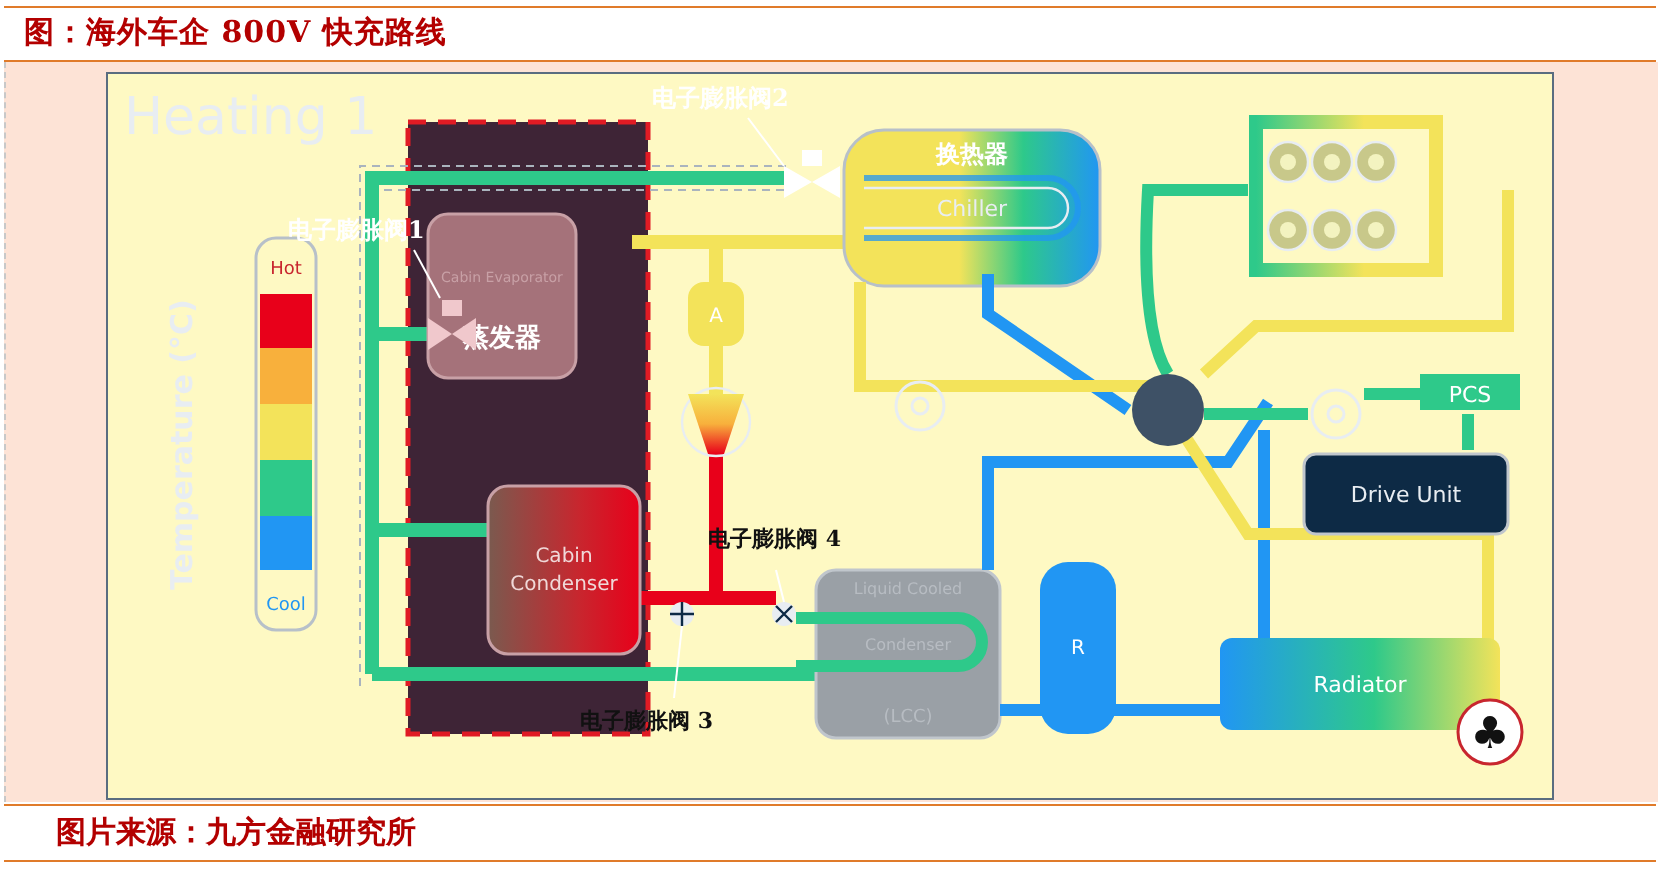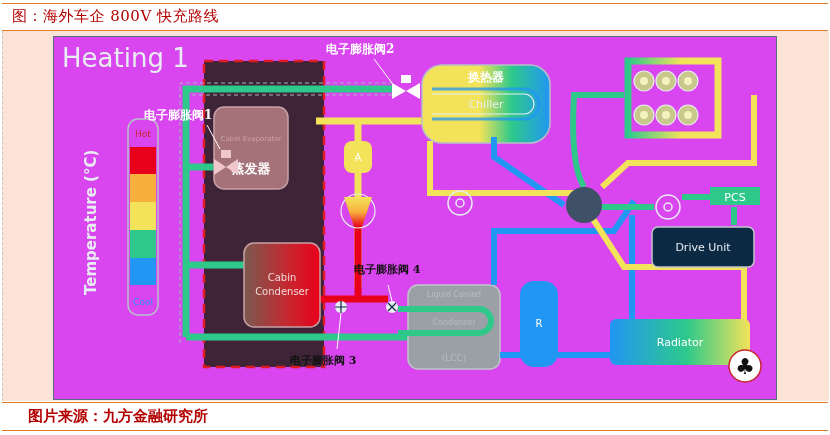--- a/index.html
+++ b/index.html
@@ -1,22 +1,22 @@
 <!DOCTYPE html>
 <html><head>
 <meta charset="utf-8">
 <style>
   html,body{margin:0;padding:0;}
   body{width:830px;height:435px;background:#ffffff;position:relative;overflow:hidden;font-family:"DejaVu Sans","Liberation Sans",sans-serif;}
   .title-bar{position:absolute;left:2px;top:3px;width:826px;height:26px;border-top:1px solid #e07b2a;border-bottom:1px solid #e07b2a;background:#fff;}
-  .title-text{position:absolute;left:10px;top:3px;font-family:"DejaVu Serif","Liberation Serif",serif;font-weight:normal;font-size:15px;color:#b30000;letter-spacing:0.5px;}
+  .title-text{position:absolute;left:10px;top:3px;font-family:"DejaVu Serif","Liberation Serif",serif;font-weight:bold;font-size:15px;color:#b30000;letter-spacing:0.5px;}
   .panel{position:absolute;left:2px;top:31px;width:826px;height:370px;background:#fde3d6;border-left:1px dashed #c8c8c8;}
   .source-bar{position:absolute;left:2px;top:402px;width:826px;height:27px;border-top:1px solid #e07b2a;border-bottom:1px solid #e07b2a;background:#fff;}
   .source-text{position:absolute;left:10px;top:4px;font-family:"DejaVu Serif","Liberation Serif",serif;font-weight:bold;font-size:15px;color:#b30000;margin-left:16px;}
-  .diagram{position:absolute;left:53px;top:36px;width:722px;height:362px;background:#d946ef;border:1px solid #5a6d80;}
+  .diagram{position:absolute;left:53px;top:36px;width:722px;height:362px;background:#fef9c3;border:1px solid #5a6d80;}
   svg text{font-family:"DejaVu Sans","Liberation Sans",sans-serif;}
   .cn{font-family:"DejaVu Serif","Liberation Serif",serif;font-weight:bold;}
 </style>
 </head>
 <body>
 
 <div class="title-bar">
   <span class="title-text">图：海外车企 800V 快充路线</span>
 </div>
 

